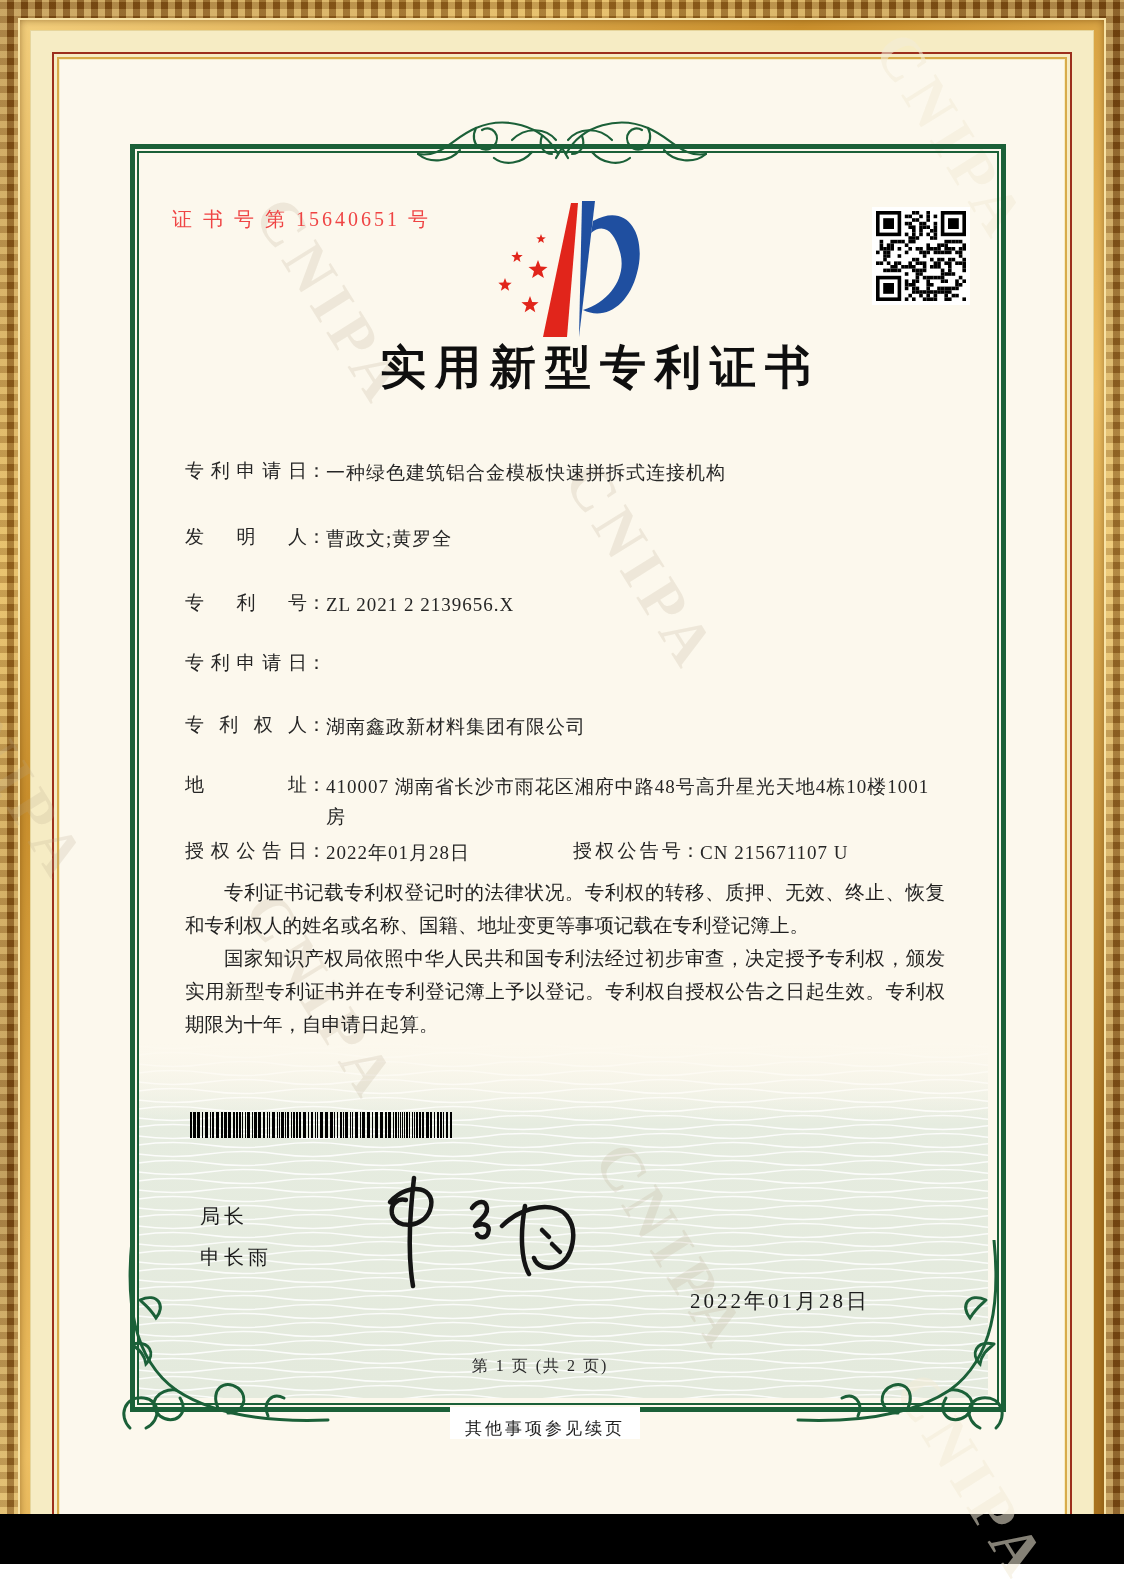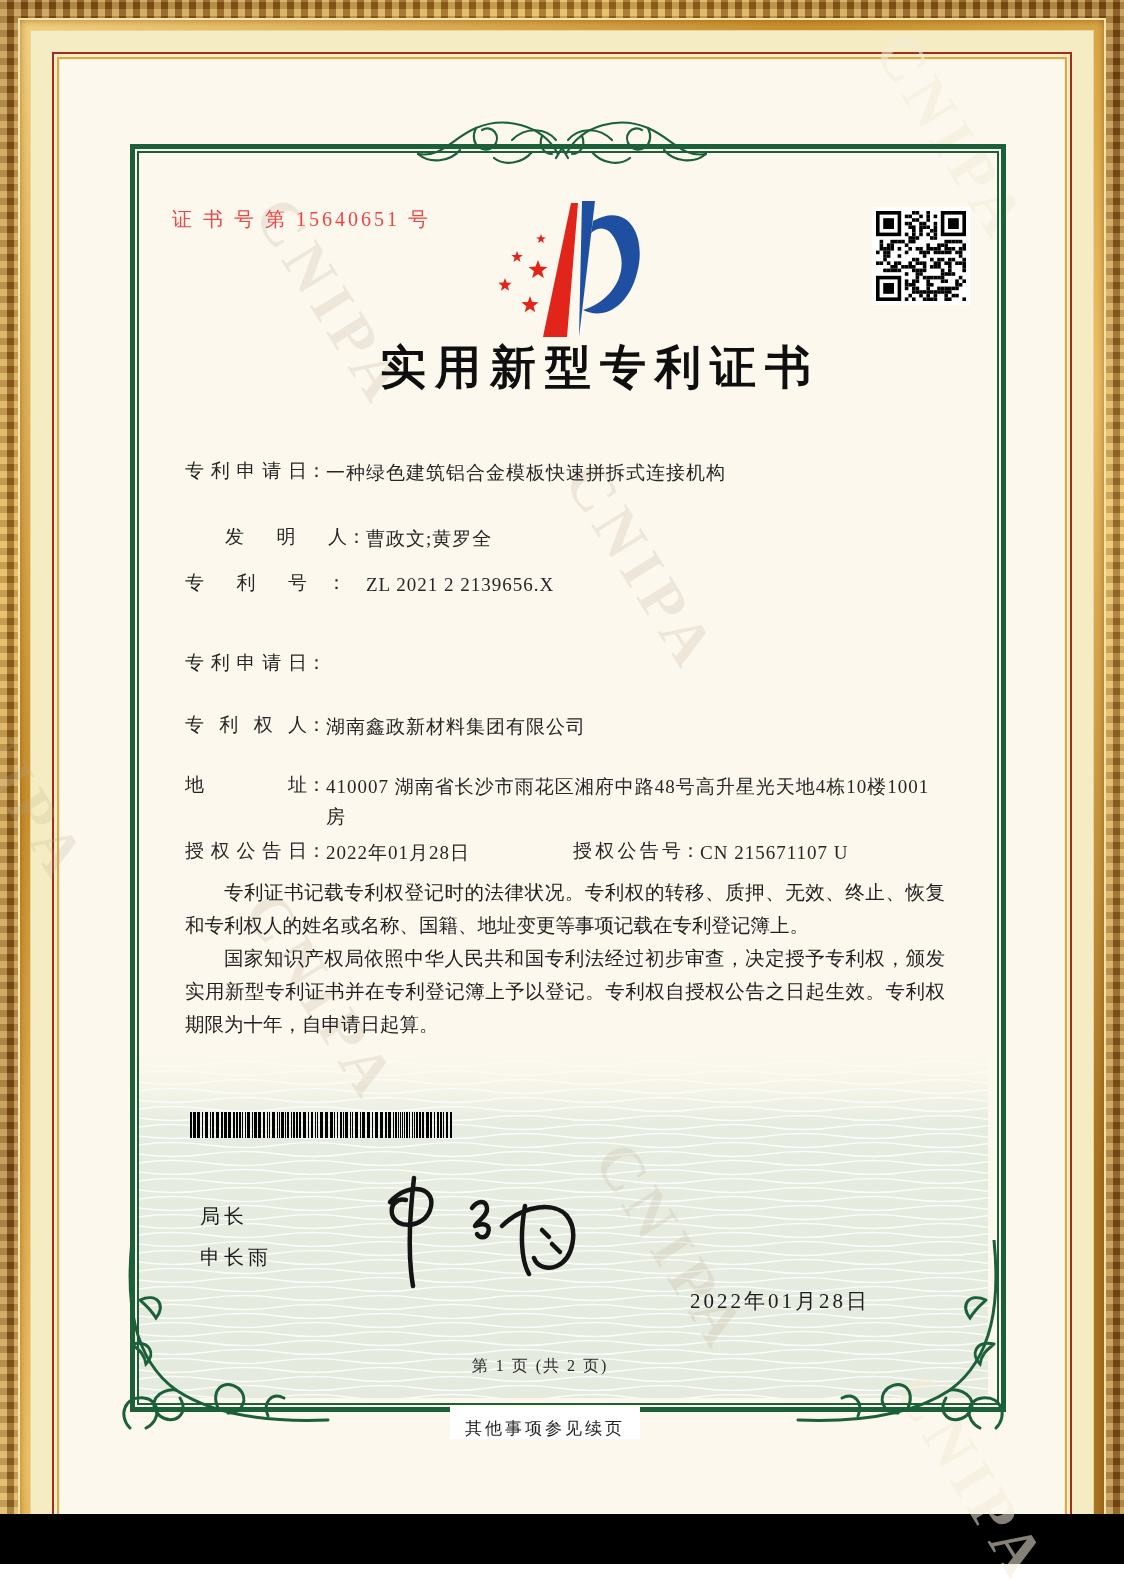--- a/index.html
+++ b/index.html
@@ -411,26 +411,26 @@
         <rect x="7.2" y="72" width="10.8" height="10.8" fill="#000"></rect>
       </svg>
 
     <div class="title">实用新型专利证书</div>
 
     <div class="row" style="top:458px;">
       <span class="flabel">专利申请日</span>
         <span class="colon">：</span>
       <div class="fvalue">一种绿色建筑铝合金模板快速拼拆式连接机构</div>
     </div>
-    <div class="row" style="top:524px;margin-left:40px;">
+    <div class="row" style="top:524px;">
       <span class="flabel">发明人</span>
         <span class="colon">：</span>
       <div class="fvalue">曹政文;黄罗全</div>
     </div>
-    <div class="row" style="top:570px;gap:20px;">
+    <div class="row" style="top:590px;">
       <span class="flabel">专利号</span>
         <span class="colon">：</span>
       <div class="fvalue">ZL 2021 2 2139656.X</div>
     </div>
     <div class="row" style="top:650px;">
       <span class="flabel">专利申请日</span>
         <span class="colon">：</span>
     </div>
     <div class="row" style="top:712px;">
       <span class="flabel">专利权人</span>

